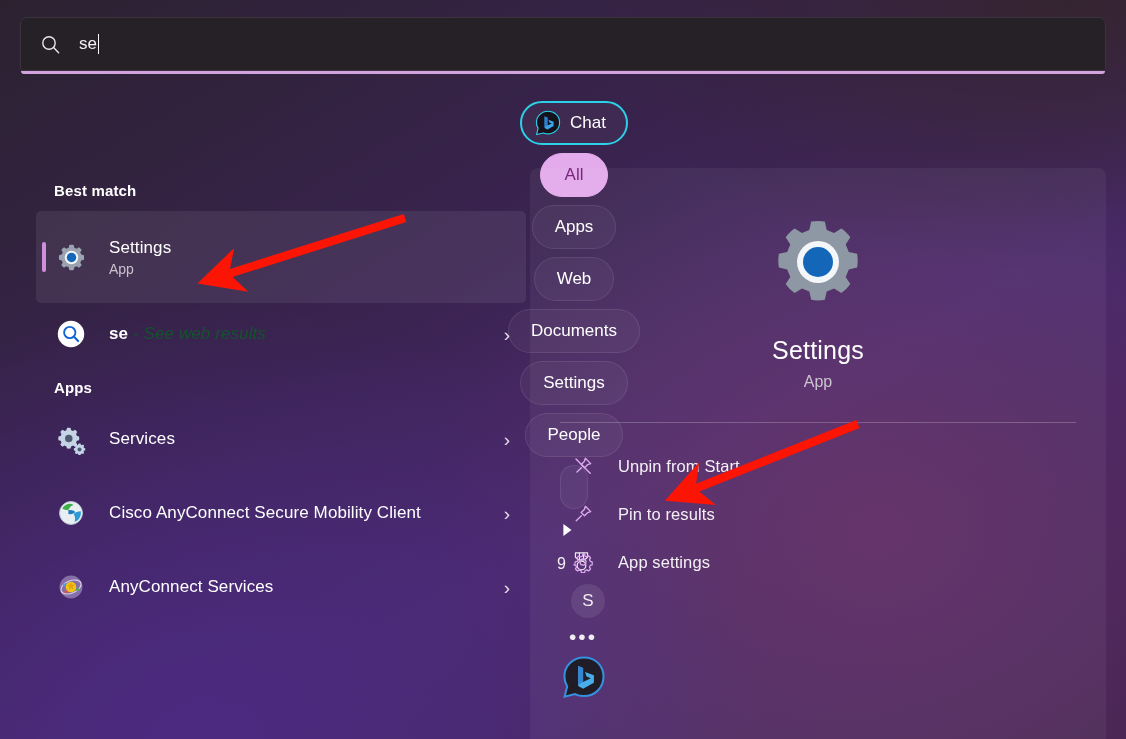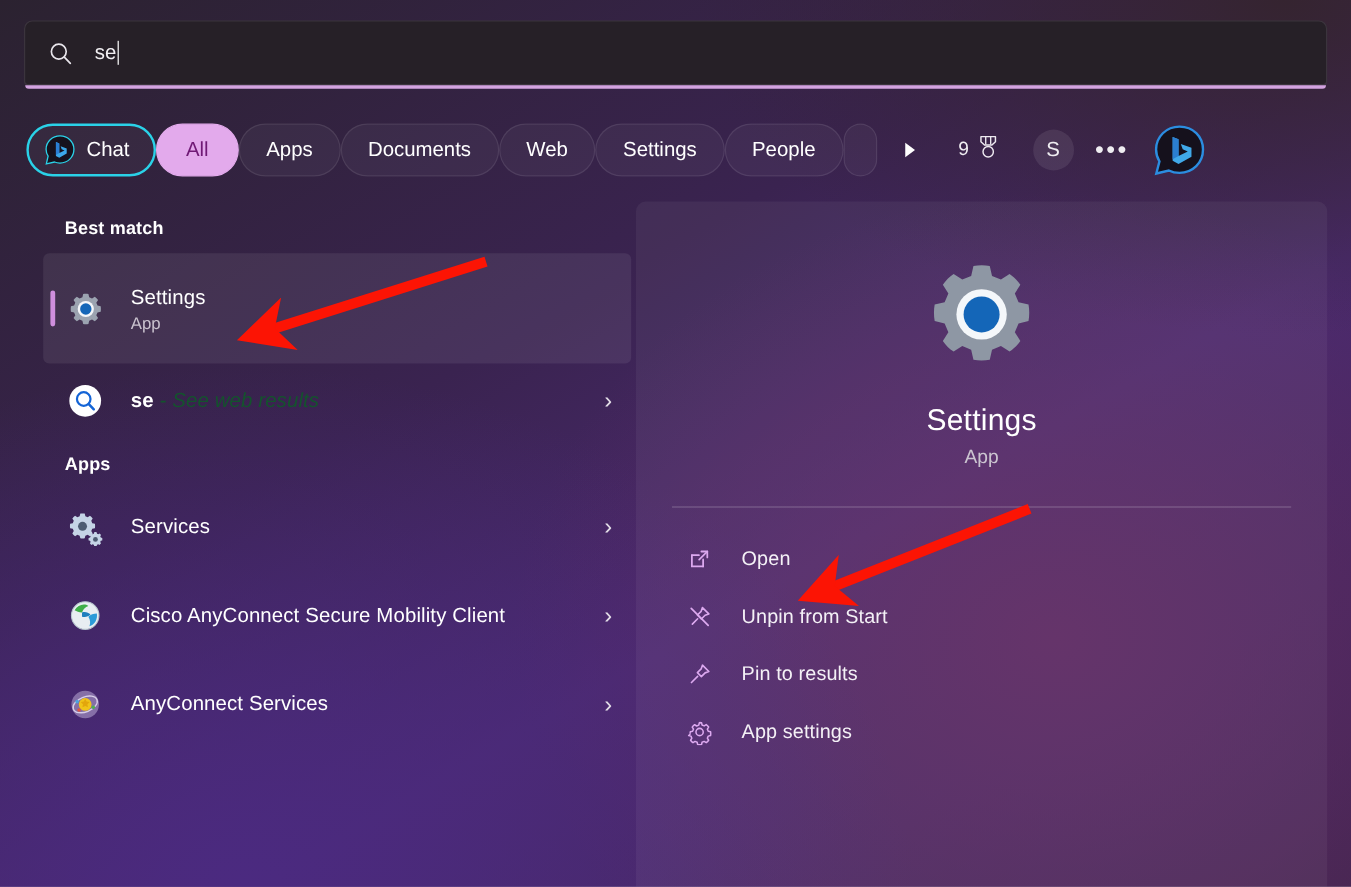--- a/index.html
+++ b/index.html
@@ -44,21 +44,21 @@
   }
   #caret {
     display: inline-block; width: 1px; height: 20px;
     background: #ffffff; margin-left: 1px; vertical-align: -4px;
   }
 
   
   #tabbar {
     position: absolute; left: 22px; top: 101px;
     width: 1104px; height: 48px;
-    display: flex; align-items: center; gap: 0;
+    display: flex; align-items: center; gap: 8px; flex-direction: column;
   }
   .pill {
     height: 44px; border-radius: 22px;
     display: flex; align-items: center; justify-content: center;
     padding: 0 22px;
     font-size: 17px; color: #ffffff;
     background: rgba(255,255,255,.045);
     border: 1px solid rgba(255,255,255,.085);
     white-space: nowrap;
     flex: 0 0 auto;
@@ -234,25 +234,25 @@
 
   <div class="pill all">
     <span>All</span>
   </div>
 
   <div class="pill">
     <span>Apps</span>
   </div>
 
   <div class="pill">
+    <span>Web</span>
+  </div>
+
+  <div class="pill">
     <span>Documents</span>
-  </div>
-
-  <div class="pill">
-    <span>Web</span>
   </div>
 
   <div class="pill">
     <span>Settings</span>
   </div>
 
   <div class="pill">
     <span>People</span>
   </div>
 
@@ -388,31 +388,20 @@
       <circle cx="48" cy="48" r="15" fill="#1466b8"></circle>
     </svg>
   </div>
 
   <div id="preview-title">Settings</div>
   <div id="preview-sub">App</div>
   <div id="preview-divider"></div>
 
   <div id="actions">
 
-    <div class="action-row">
-      <span class="action-icon">
-        <svg viewBox="0 0 24 24" width="22" height="22">
-          <path d="M5 8.4v10.2h10.2" fill="none" stroke="currentColor" stroke-width="1.6" stroke-linecap="round"></path>
-          <path d="M5 8.4h6.4M15.2 18.6v-6.4" fill="none" stroke="currentColor" stroke-width="1.6" stroke-linecap="round"></path>
-          <path d="M11.6 12.4 19 5" fill="none" stroke="currentColor" stroke-width="1.6" stroke-linecap="round"></path>
-          <path d="M13.6 5H19v5.4" fill="none" stroke="currentColor" stroke-width="1.6" stroke-linecap="round" stroke-linejoin="round"></path>
-        </svg>
-      </span>
-      <span class="action-label">Open</span>
-    </div>
 
     <div class="action-row">
       <span class="action-icon">
         <svg viewBox="0 0 24 24" width="22" height="22">
           <path d="M14.6 3.6 20.4 9.4 17 10.6 13.6 14 10 10.4 13.4 7z" fill="none" stroke="currentColor" stroke-width="1.5" stroke-linejoin="round"></path>
           <line x1="10.2" y1="13.8" x2="5.4" y2="18.6" stroke="currentColor" stroke-width="1.5" stroke-linecap="round"></line>
           <line x1="4.4" y1="4.4" x2="19.8" y2="19.8" stroke="currentColor" stroke-width="1.6" stroke-linecap="round"></line>
         </svg>
       </span>
       <span class="action-label">Unpin from Start</span>

